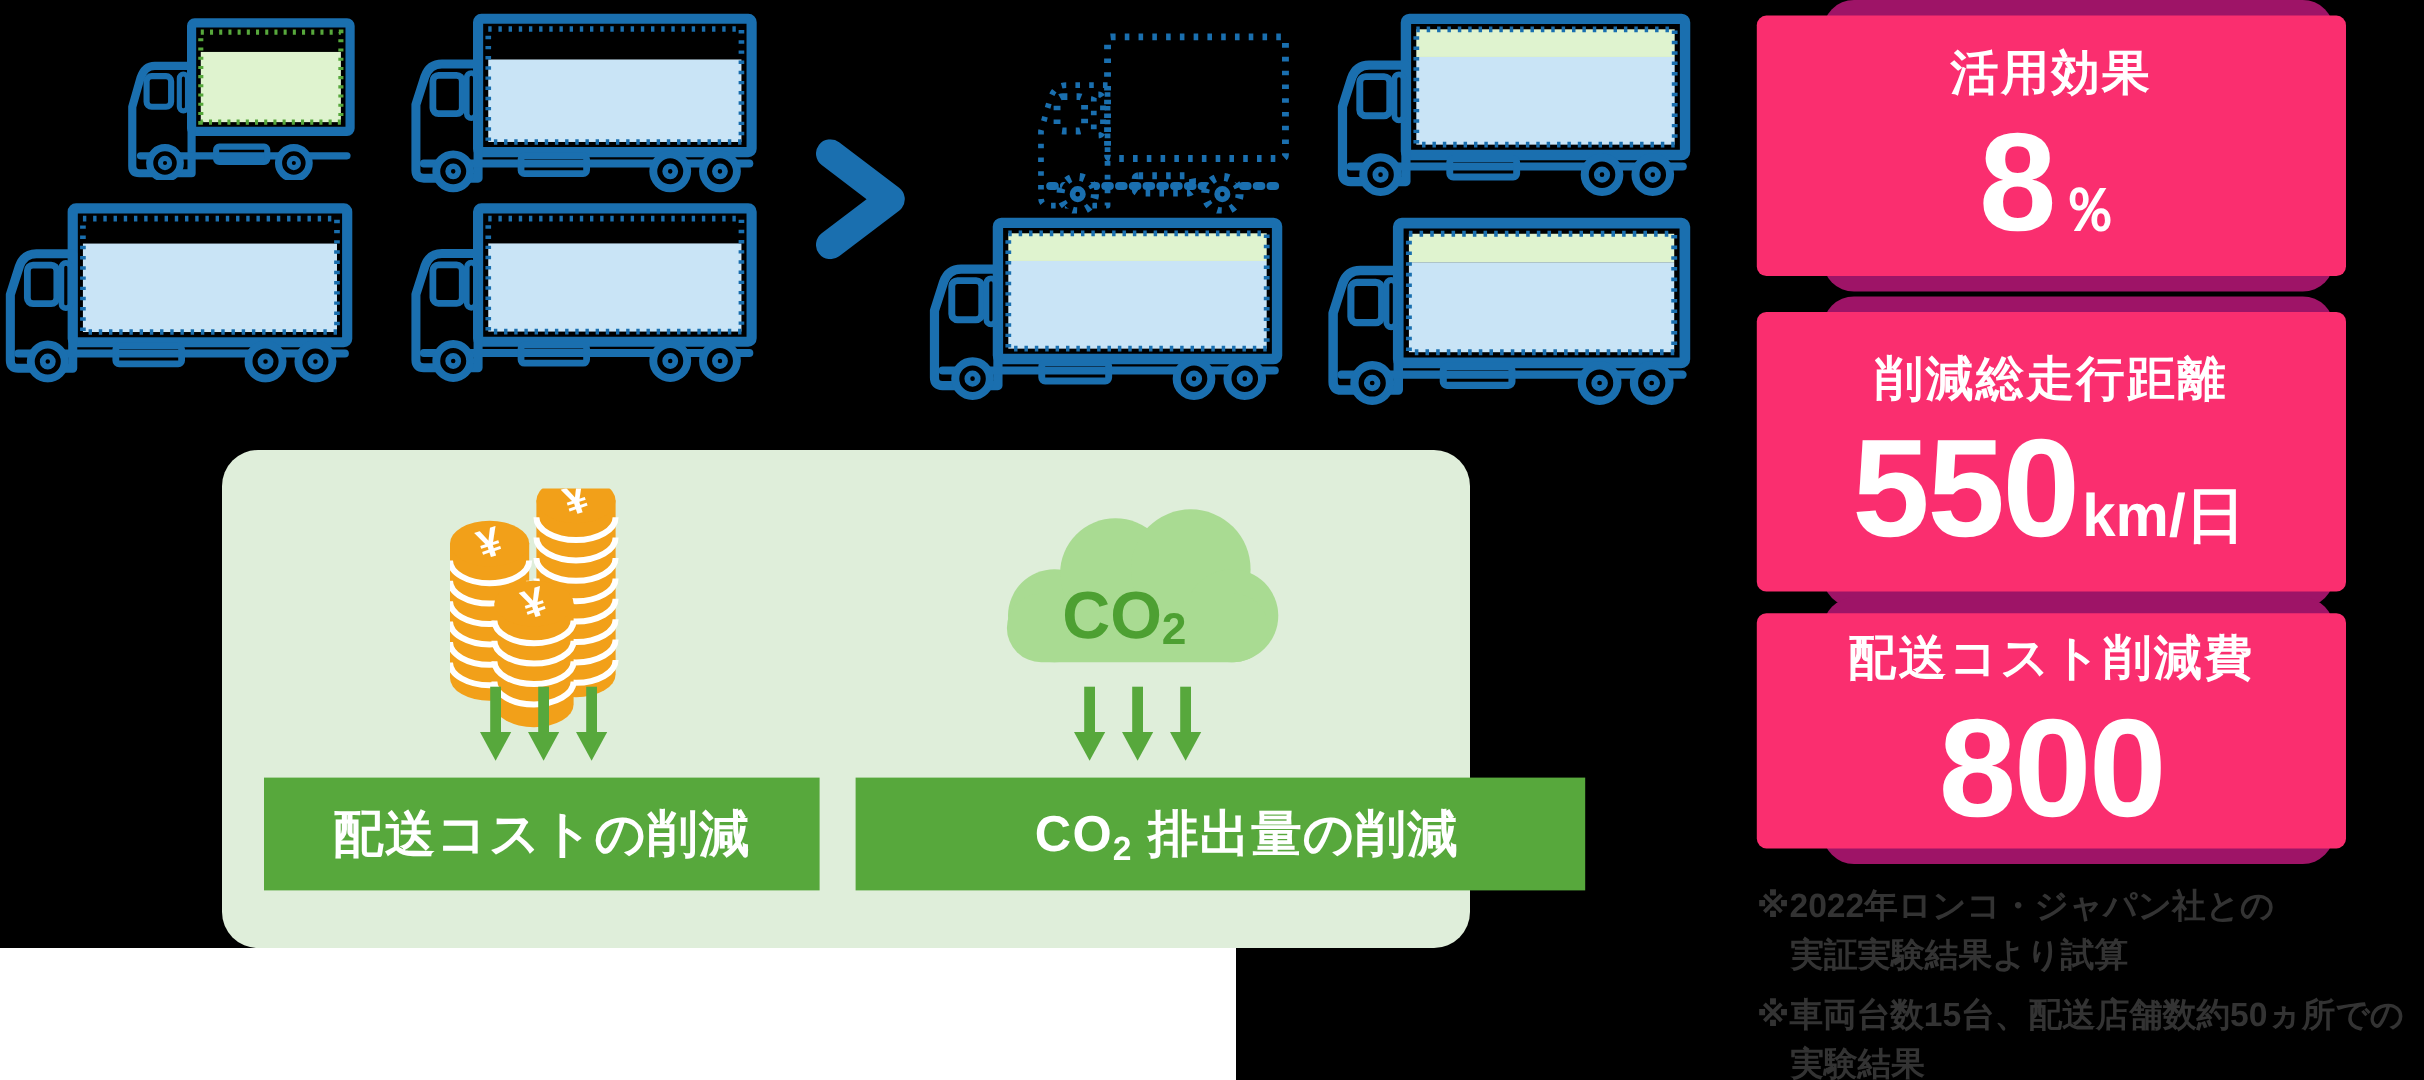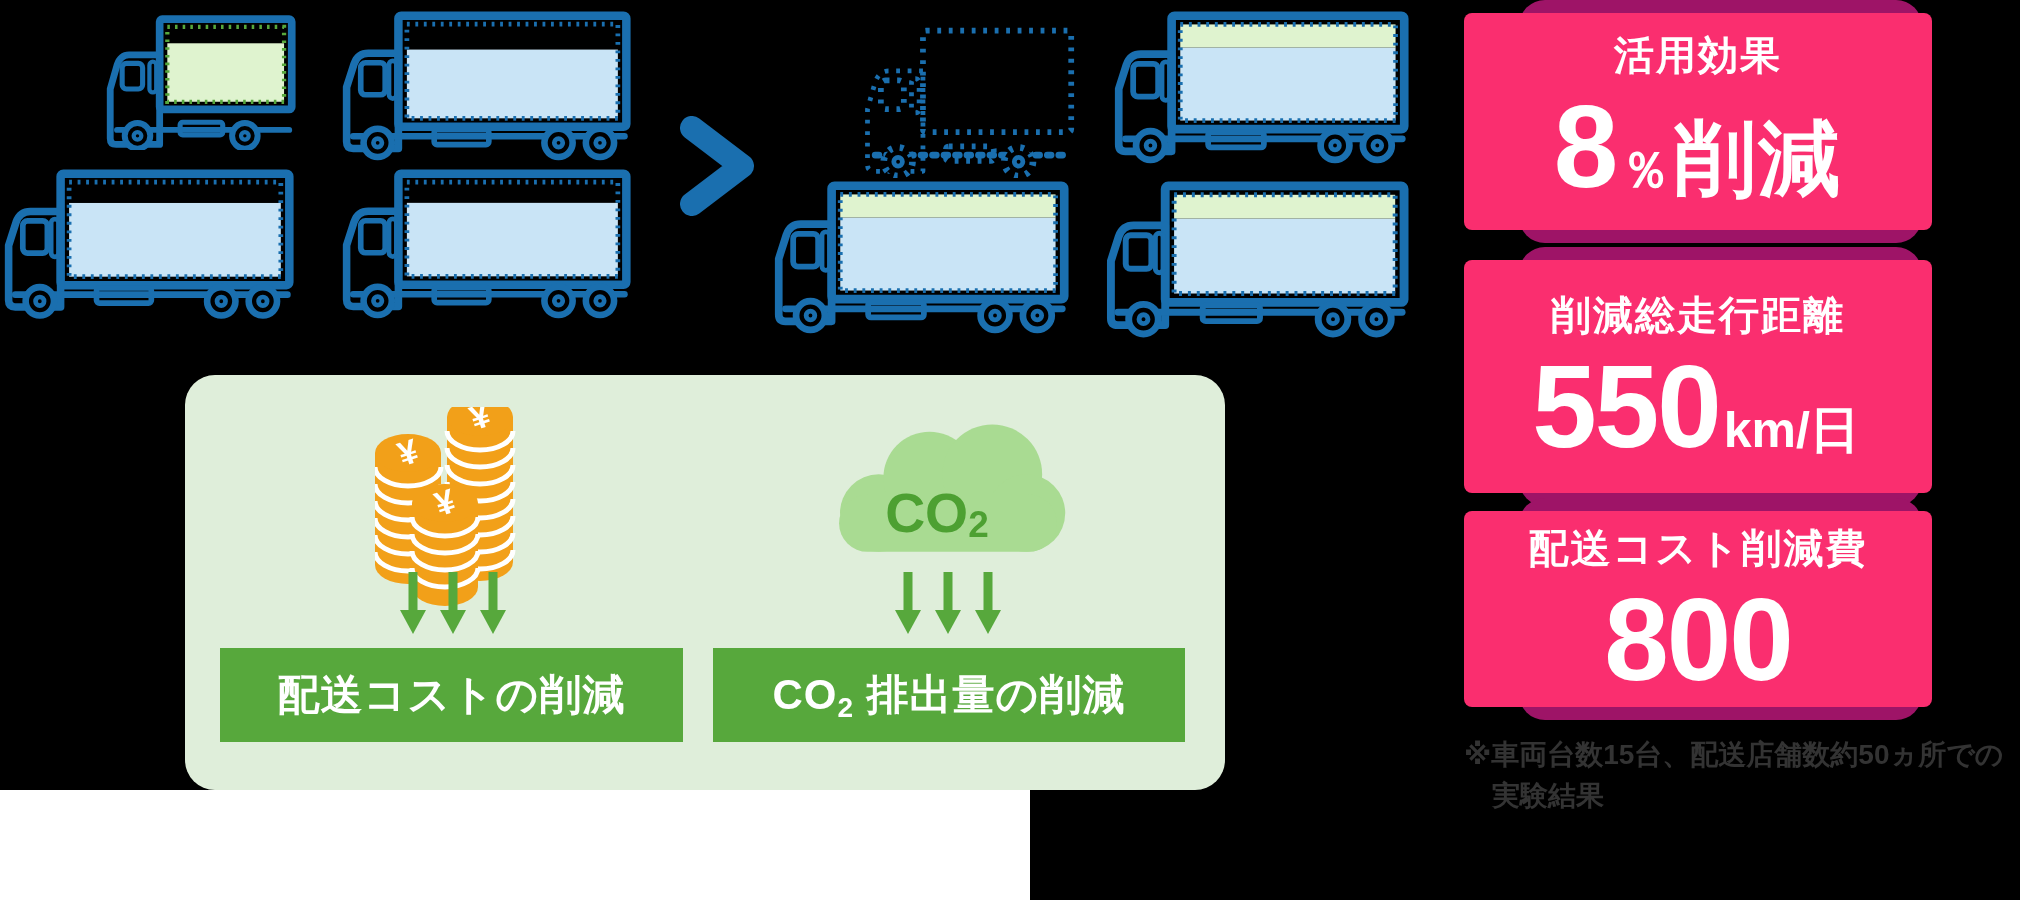--- a/index.html
+++ b/index.html
@@ -22,21 +22,21 @@
   .label-bar{
     position:absolute;height:94px;display:flex;align-items:center;justify-content:center;
     color:#fff;font-size:42px;font-weight:800;letter-spacing:1px;
   }
   .co2sub{font-size:28px;vertical-align:-8px;font-weight:800;}
 
   
   #white-strip{position:absolute;left:0;top:790px;width:1030px;height:110px;}
 
   
-  .badge{position:absolute;left:1464px;width:468px;}
+  .badge{position:absolute;left:1464px;width:468px;padding-left:23px;}
   .ribbon{position:absolute;left:55px;right:10px;top:-13px;bottom:-13px;border-radius:26px;}
   .badge-face{
     position:absolute;inset:0;border-radius:8px;
     display:flex;flex-direction:column;align-items:center;justify-content:center;
     color:#fff;
   }
   .badge-title{font-size:40px;font-weight:800;letter-spacing:2px;}
   .badge-value-row{display:flex;align-items:baseline;justify-content:center;margin-top:6px;}
   .v-big{font-size:116px;font-weight:900;line-height:1;letter-spacing:-2px;}
   .v-small{font-size:50px;font-weight:800;margin:0 4px;}
@@ -273,35 +273,34 @@
       <g fill="#57A83C">
         <rect x="13.5" y="0" width="9" height="40"></rect>
           <polygon points="5,38 31,38 18,62"></polygon>
         <rect x="53.5" y="0" width="9" height="40"></rect>
           <polygon points="45,38 71,38 58,62"></polygon>
         <rect x="93.5" y="0" width="9" height="40"></rect>
           <polygon points="85,38 111,38 98,62"></polygon>
       </g>
     </svg>
 
-    <div class="label-bar" style="left: 528px; top: 273px; width: 472px; background: rgb(87, 168, 60);">
+    <div class="label-bar" style="left: 528px; top: 273px; width: 564px; background: rgb(87, 168, 60); padding-left: 44px;">
       <span><span>CO</span><span class="co2sub">2</span><span> 排出量の削減</span></span>
     </div>
   </div>
 
   <div id="white-strip" style="background: rgb(255, 255, 255);"></div>
 
   <div class="badge" style="top:13px;height:217px;">
     <div class="ribbon" style="background: rgb(158, 20, 103);"></div>
     <div class="badge-face" style="background: rgb(250, 46, 111);">
       <div class="badge-title">活用効果</div>
       <div class="badge-value-row">
         <span class="v-big">8</span>
         <span class="v-small">％</span>
-        <span class="v-large">削減</span>
       </div>
     </div>
   </div>
 
   <div class="badge" style="top:260px;height:233px;border-radius:25px;">
     <div class="ribbon" style="background: rgb(158, 20, 103);"></div>
     <div class="badge-face" style="background: rgb(250, 46, 111);">
       <div class="badge-title">削減総走行距離</div>
       <div class="badge-value-row">
         <span class="v-big">550</span>
@@ -315,18 +314,22 @@
     <div class="badge-face" style="background: rgb(250, 46, 111);">
       <div class="badge-title">配送コスト削減費</div>
       <div class="badge-value-row">
         <span class="v-big">800</span>
       </div>
     </div>
   </div>
 
   <div id="notes" style="color: rgb(51, 51, 51);">
     <div class="note">
+      <div>※2022年ロンコ・ジャパン社との</div>
+      <div class="cont">実証実験結果より試算</div>
+    </div>
+    <div class="note">
       <div>※車両台数15台、配送店舗数約50ヵ所での</div>
       <div class="cont">実験結果</div>
     </div>
   </div>
 
 </div>
 
 </body></html>

